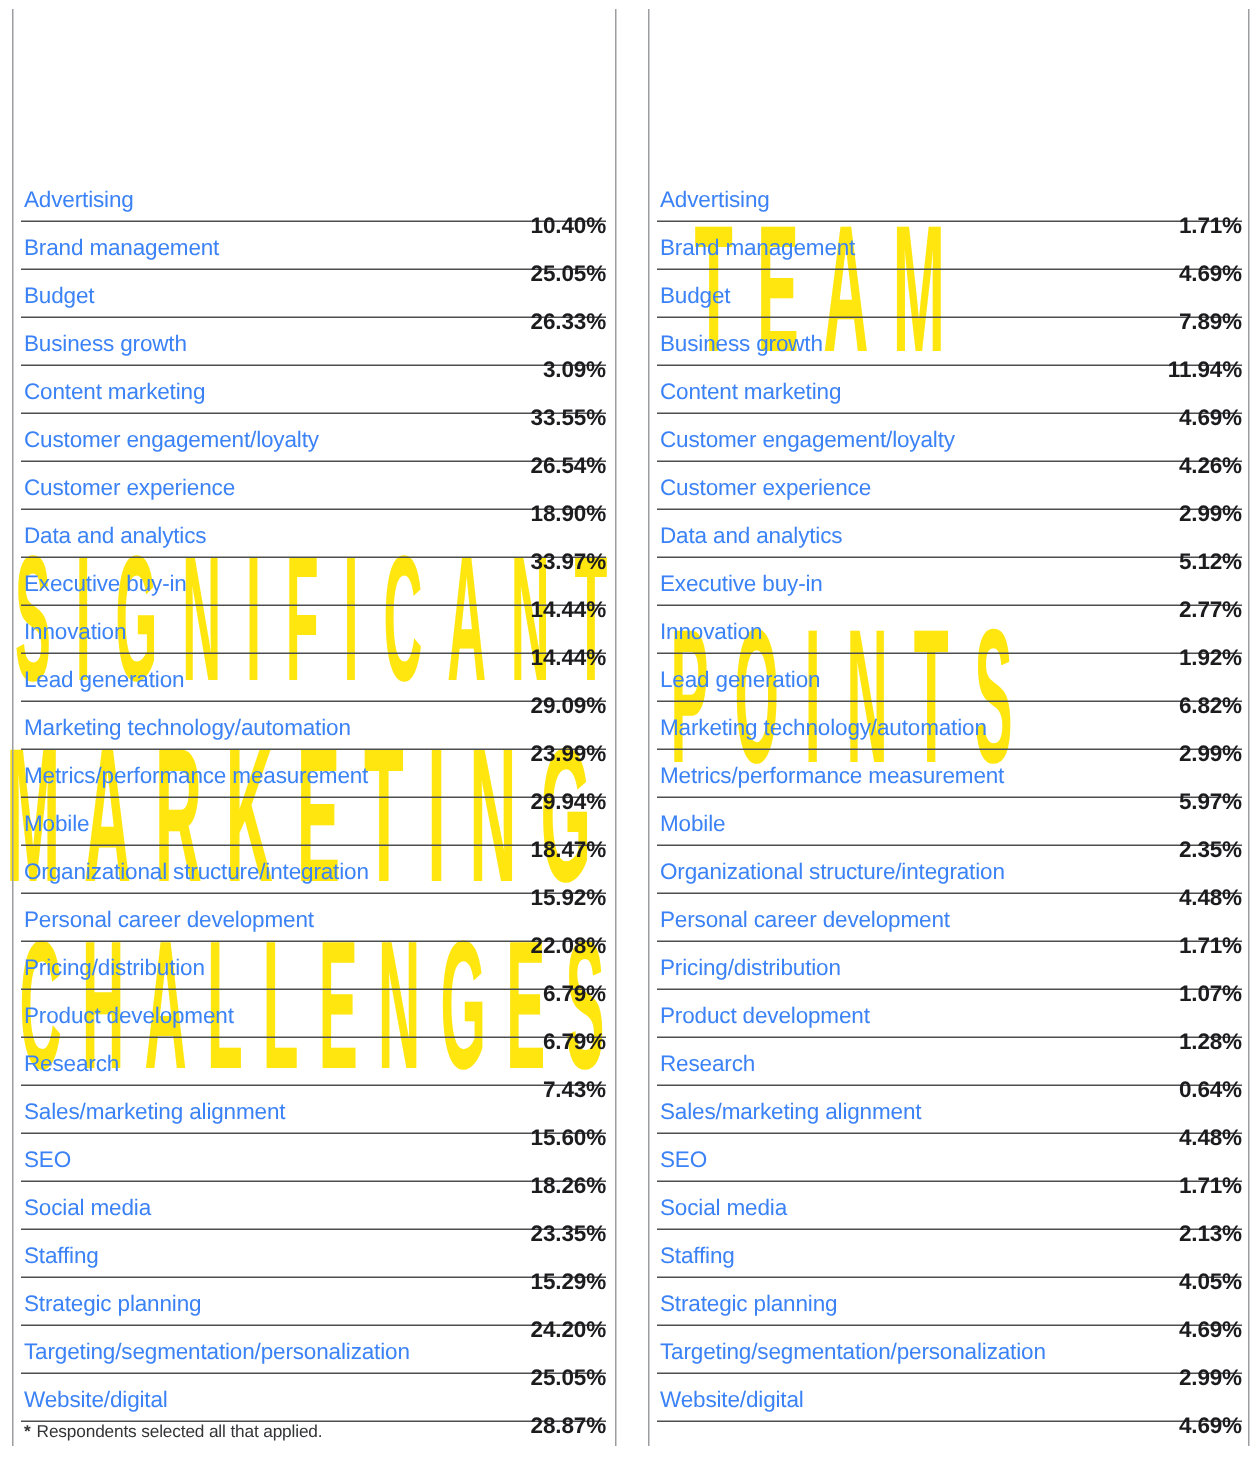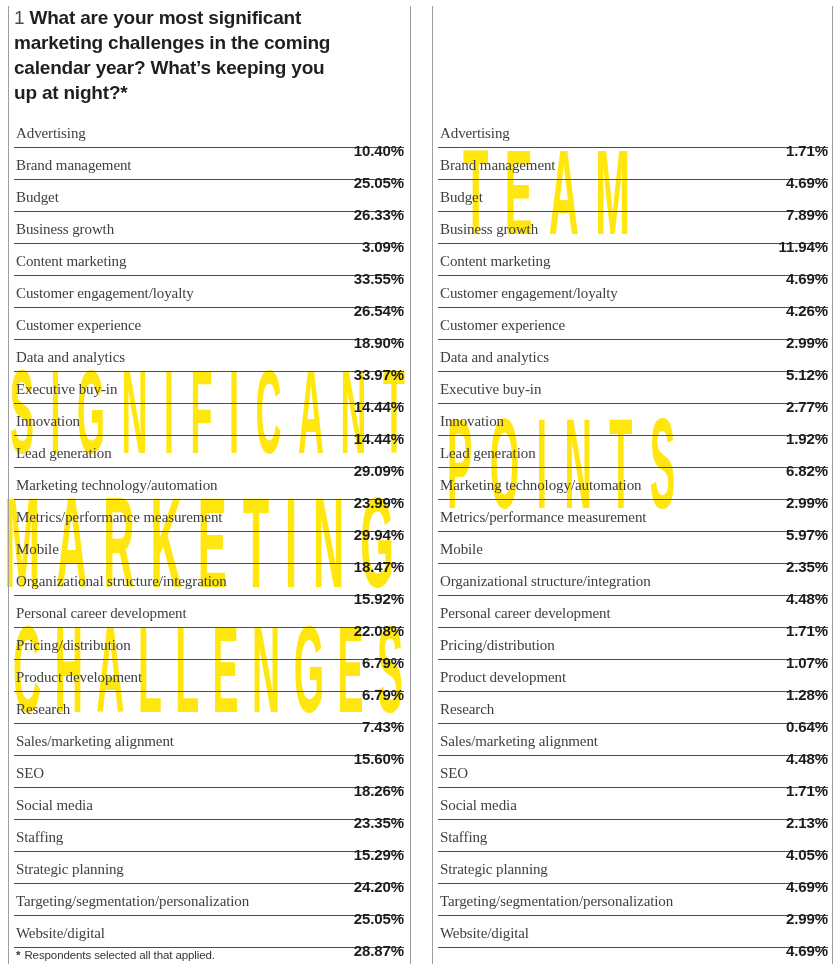--- a/index.html
+++ b/index.html
@@ -12,21 +12,21 @@
     position:absolute; top:5px; margin:0; z-index:2;
     font-size:19px; line-height:25px; font-weight:bold; color:#1f1f21;
     letter-spacing:-0.2px; white-space:pre-line;
   }
   .qnum { font-weight:normal; color:#4a4a4c; }
   .rows { position:absolute; top:116px; width:390px; z-index:2; }
   .row {
     height:32px; box-sizing:border-box; border-bottom:1px solid #4d4e50;
     display:flex; justify-content:space-between; align-items:center; padding-top:3px;
   }
-  .row .label { font-size:15px; color:#404040; padding-left:2px; letter-spacing:-0.1px;font-family:Liberation Serif, serif; }
+  .row .label { font-size:15px; color:#3b82f6; padding-left:2px; letter-spacing:-0.1px; }
   .row .value { font-size:15px; font-weight:bold; color:#1c1c1e; letter-spacing:-0.1px;margin-top:35px; }
   .footnote { position:absolute; top:949px; left:16px; z-index:2; font-size:11.5px; color:#333436; letter-spacing:-0.1px; }
   .footnote .mark { font-weight:bold; margin-right:4px; }
   .yellow-word { position:absolute; z-index:1; }
   .yellow-word svg { display:block; overflow:visible; }
 </style>
 </head>
 <body>
 
 <div class="page">
@@ -55,24 +55,20 @@
       <svg width="228" height="93" viewBox="0 0 156 19" preserveAspectRatio="none">
         <text x="0" y="18.6" font-size="26" font-weight="bold" font-family="&quot;Liberation Sans&quot;, sans-serif" fill="#ffe60e" textLength="156" lengthAdjust="spacing">POINTS</text>
       </svg>
     </div>
 
   <div class="vline" style="left:8px"></div>
   <div class="vline" style="left:410px"></div>
   <div class="vline" style="left:432px"></div>
   <div class="vline" style="left:832px"></div>
 
-  <h2 class="col-title" style="left:14px; width:352px"><span class="qnum">1</span> <span>What are your most significant
-marketing challenges in the coming
-calendar year? What’s keeping you
-up at night?*</span></h2>
   <div class="rows" style="left:14px">
       <div class="row">
         <span class="label">Advertising</span>
         <span class="value">10.40%</span>
       </div>
       <div class="row">
         <span class="label">Brand management</span>
         <span class="value">25.05%</span>
       </div>
       <div class="row">

